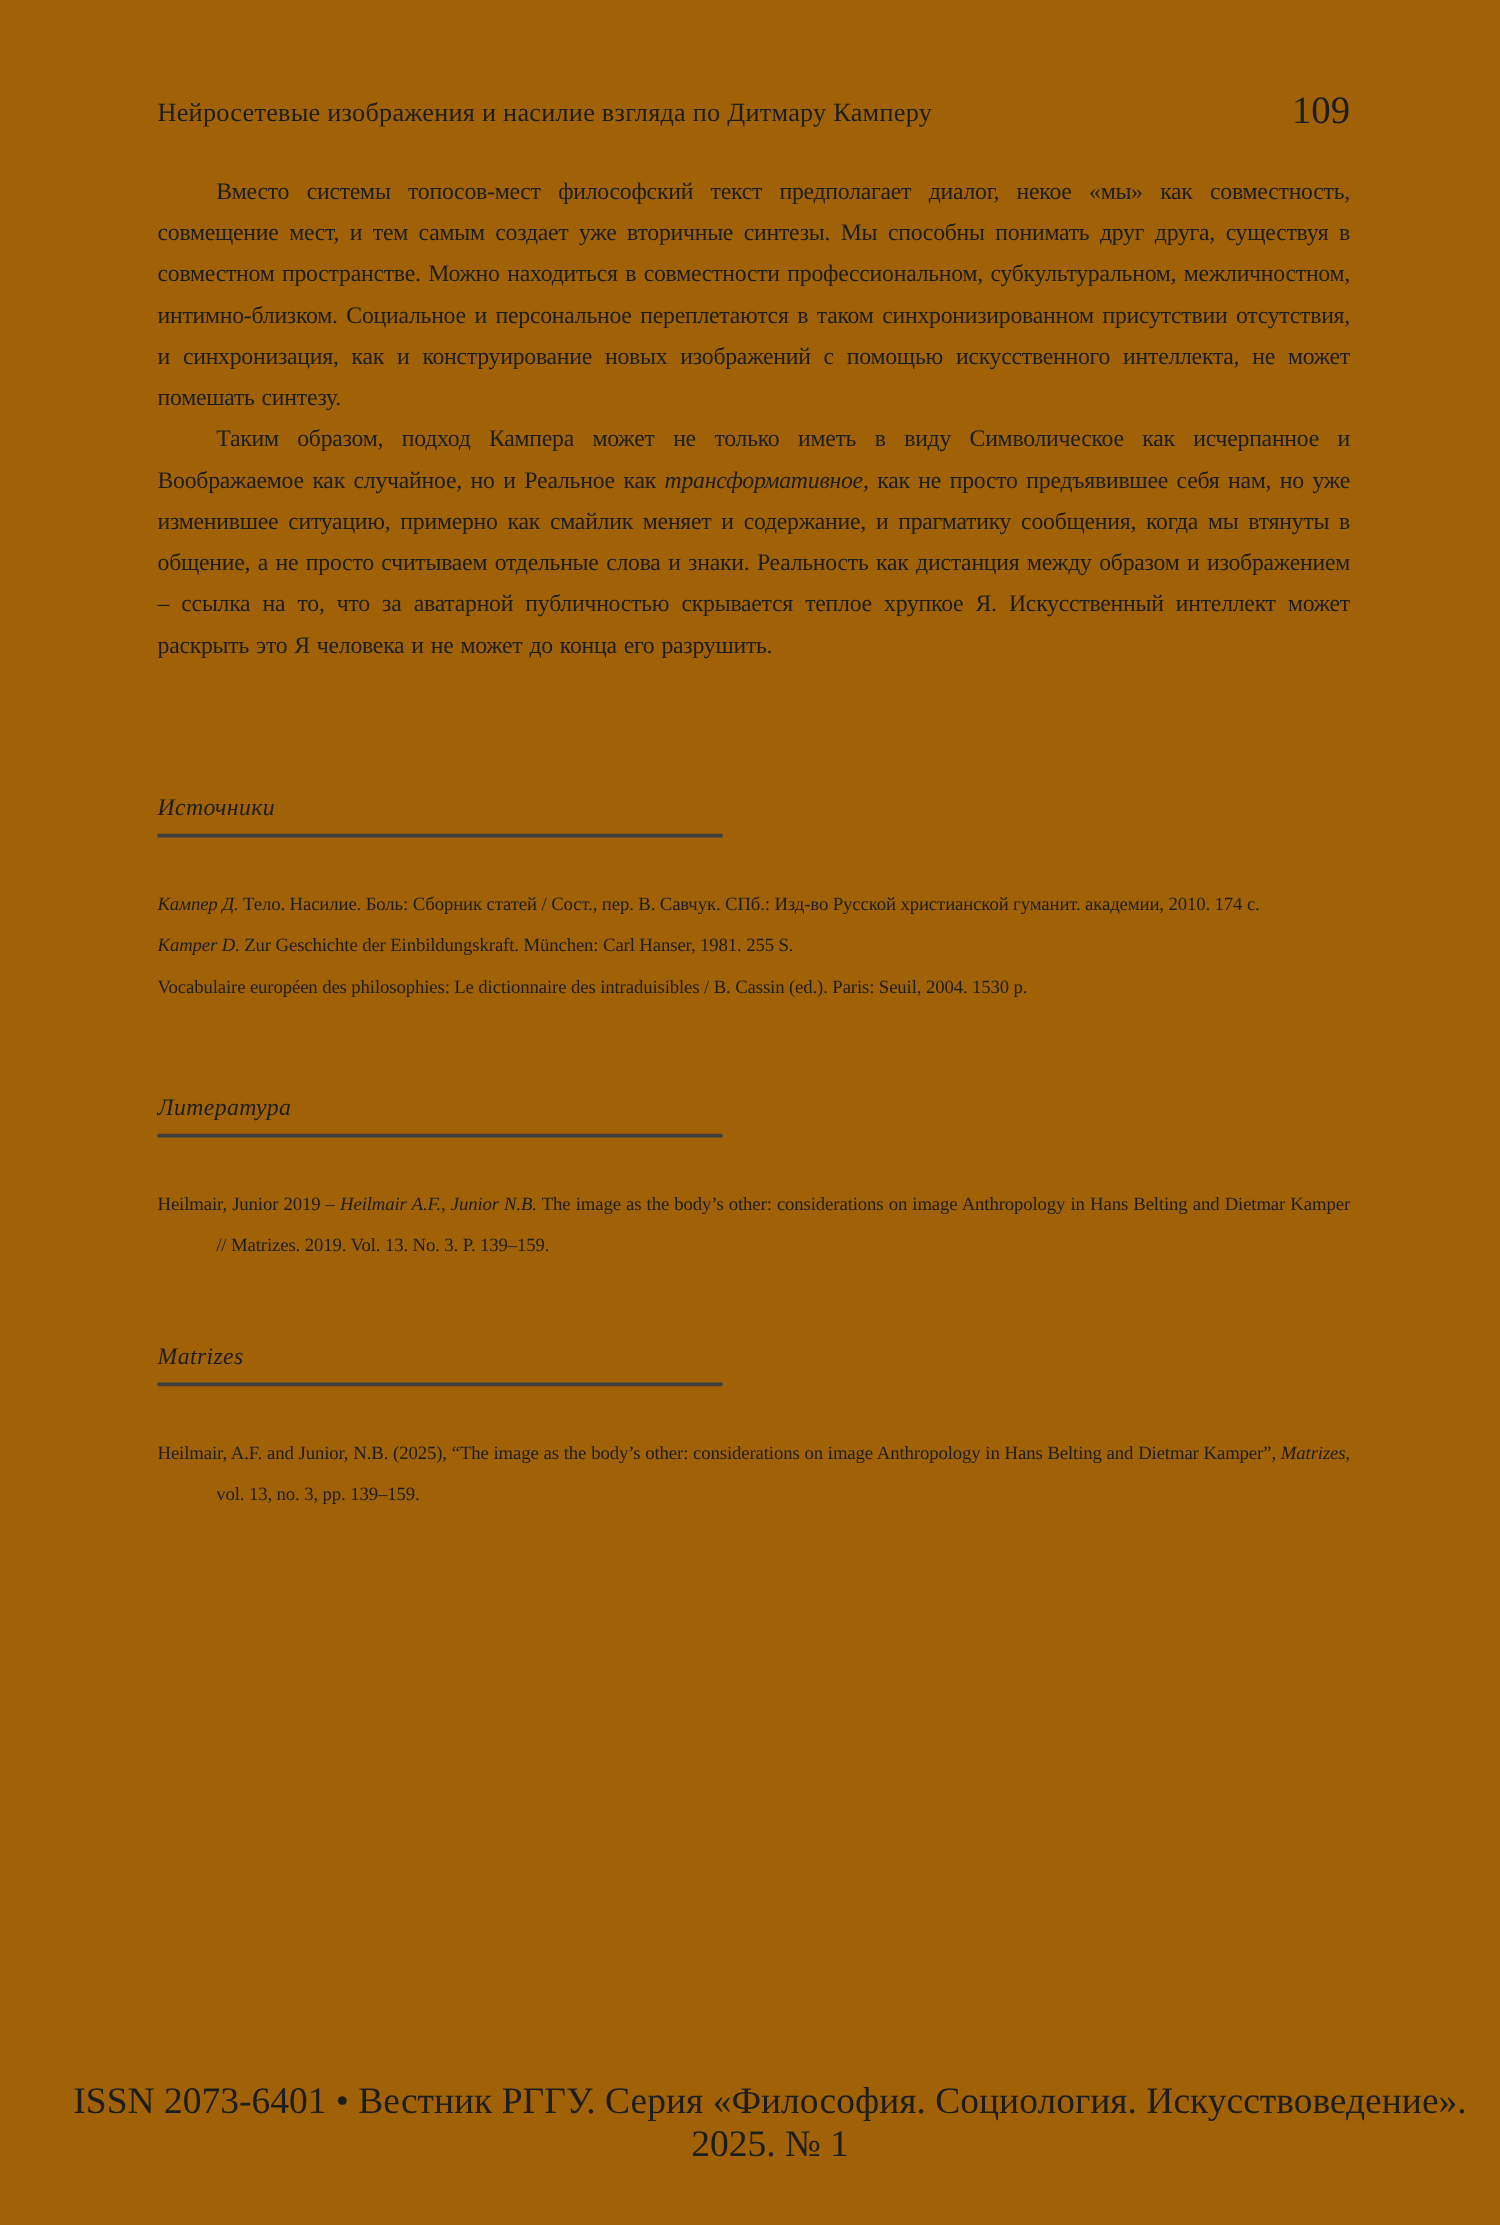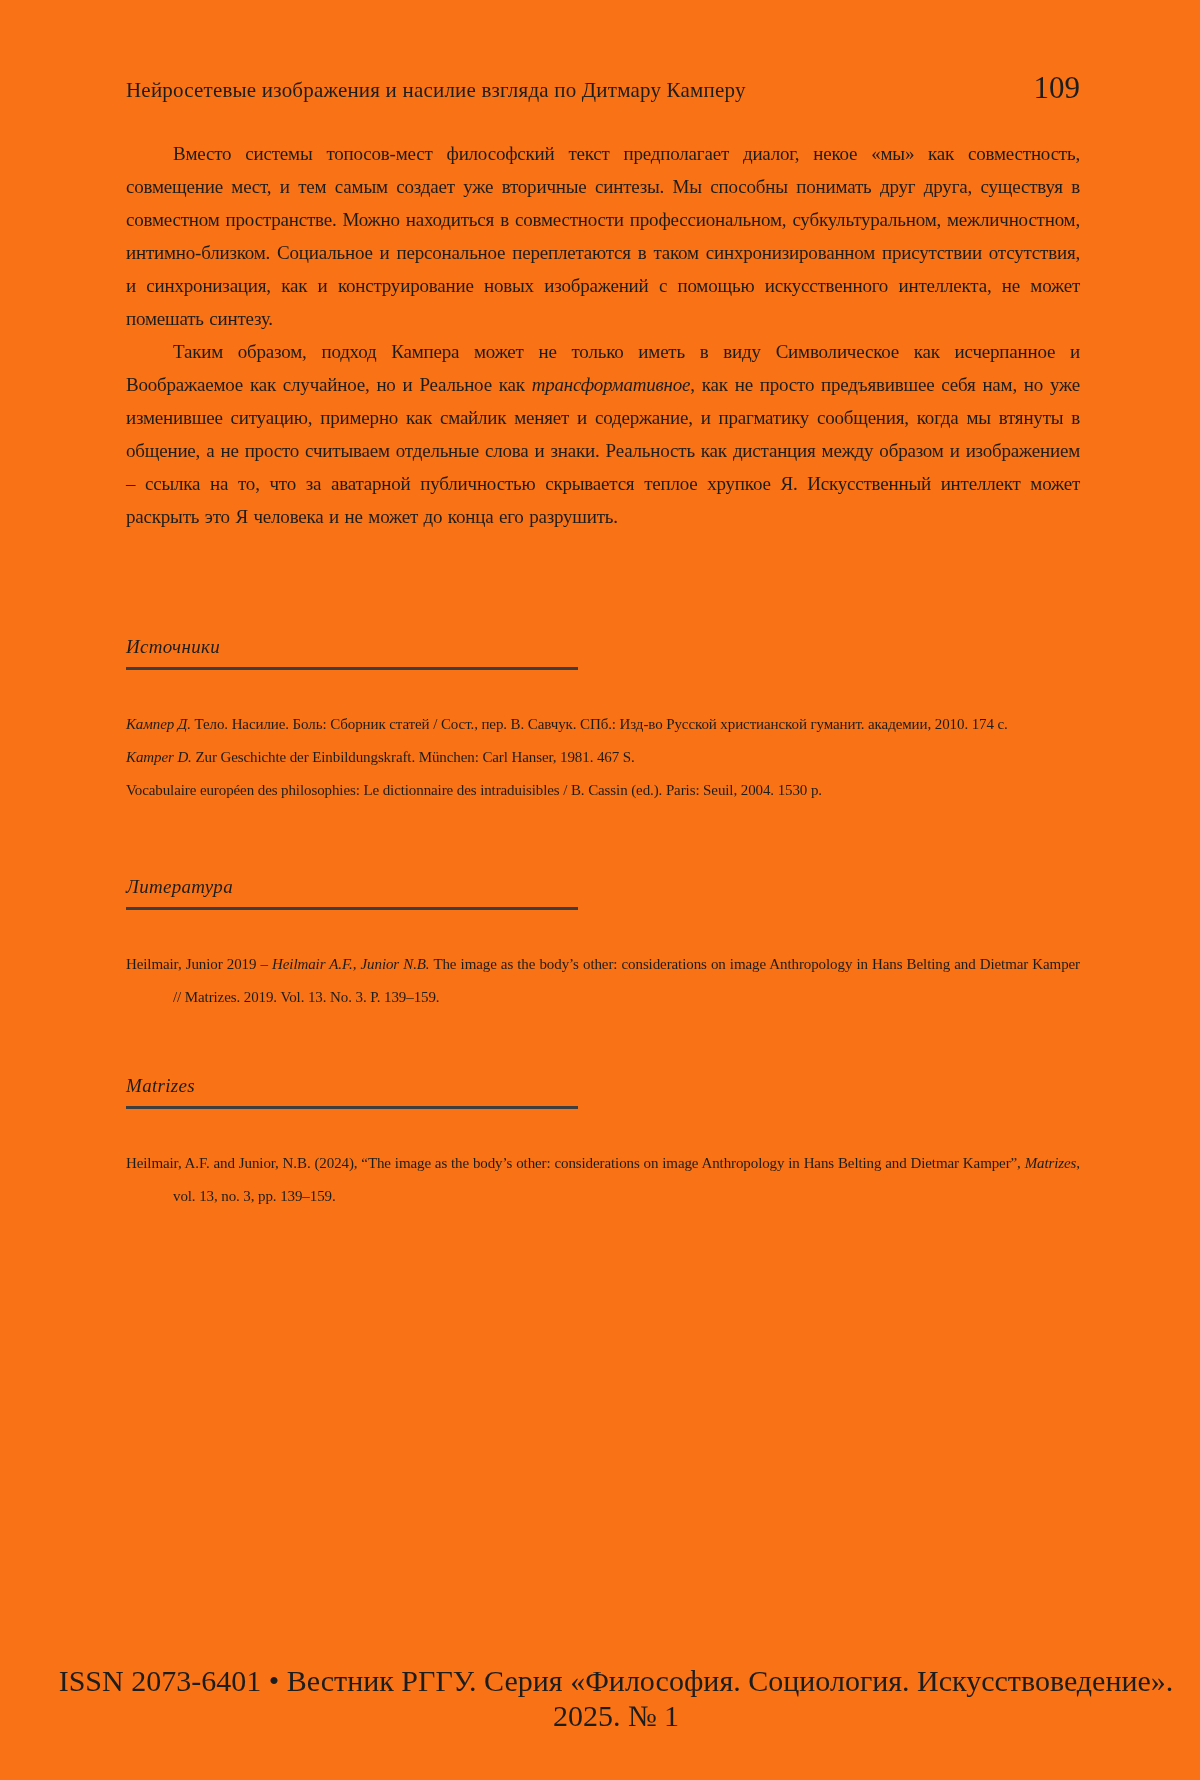--- a/index.html
+++ b/index.html
@@ -1,20 +1,20 @@
 <!DOCTYPE html>
 <html lang="ru"><head>
 <meta charset="utf-8">
 <style>
   html, body { margin: 0; padding: 0; background: #ffffff; }
   .page {
     width: 1200px;
     height: 1780px;
     position: relative;
-    background: #f97316;
+    background: #a16207;
     font-family: "Liberation Serif", "DejaVu Serif", serif;
     color: #1d1d1d;
     overflow: hidden;
   }
   .content { padding: 0 120px 0 126px; }
 
   .header-row {
     display: flex;
     justify-content: space-between;
     align-items: flex-end;
@@ -88,38 +88,38 @@
 
     <p class="body-para first"><span>Вместо системы топосов-мест философский текст предполагает диалог, некое «мы» как совместность, совмещение мест, и тем самым создает уже вторичные синтезы. Мы способны понимать друг друга, существуя в совместном пространстве. Можно находиться в совместности профессиональном, субкультуральном, межличностном, интимно-близком. Социальное и персональное переплетаются в таком синхронизированном присутствии отсутствия, и синхронизация, как и конструирование новых изображений с помощью искусственного интеллекта, не может помешать синтезу.</span></p>
 
     <p class="body-para"><span>Таким образом, подход Кампера может не только иметь в виду Символическое как исчерпанное и Воображаемое как случайное, но и Реальное как </span><span class="it">трансформативное</span><span>, как не просто предъявившее себя нам, но уже изменившее ситуацию, примерно как смайлик меняет и содержание, и прагматику сообщения, когда мы втянуты в общение, а не просто считываем отдельные слова и знаки. Реальность как дистанция между образом и изображением – ссылка на то, что за аватарной публичностью скрывается теплое хрупкое Я. Искусственный интеллект может раскрыть это Я человека и не может до конца его разрушить.</span></p>
 
     <div class="sec-sources">
       <h2 class="section-heading">Источники</h2>
       <div class="section-rule"></div>
       <div class="bib-list">
         <p class="bib-entry"><span class="it">Кампер Д.</span><span> Тело. Насилие. Боль: Сборник статей / Сост., пер. В. Савчук. СПб.: Изд-во Русской христианской гуманит. академии, 2010. 174 с.</span></p>
-        <p class="bib-entry"><span class="it">Kamper D.</span><span> Zur Geschichte der Einbildungskraft. München: Carl Hanser, 1981. 467 S.</span></p>
+        <p class="bib-entry"><span class="it">Kamper D.</span><span> Zur Geschichte der Einbildungskraft. München: Carl Hanser, 1981. 255 S.</span></p>
         <p class="bib-entry"><span>Vocabulaire européen des philosophies: Le dictionnaire des intraduisibles / B. Cassin (ed.). Paris: Seuil, 2004. 1530 p.</span></p>
       </div>
     </div>
 
     <div class="sec-literature">
       <h2 class="section-heading">Литература</h2>
       <div class="section-rule"></div>
       <div class="bib-list">
         <p class="bib-entry"><span>Heilmair, Junior 2019 – </span><span class="it">Heilmair A.F., Junior N.B.</span><span> The image as the body’s other: considerations on image Anthropology in Hans Belting and Dietmar Kamper // Matrizes. 2019. Vol. 13. No. 3. P. 139–159.</span></p>
       </div>
     </div>
 
     <div class="sec-reference">
       <h2 class="section-heading">Matrizes</h2>
       <div class="section-rule"></div>
       <div class="bib-list">
-        <p class="bib-entry"><span>Heilmair, A.F. and Junior, N.B. (2024), “The image as the body’s other: considerations on image Anthropology in Hans Belting and Dietmar Kamper”, </span><span class="it">Matrizes</span><span>, vol. 13, no. 3, pp. 139–159.</span></p>
+        <p class="bib-entry"><span>Heilmair, A.F. and Junior, N.B. (2025), “The image as the body’s other: considerations on image Anthropology in Hans Belting and Dietmar Kamper”, </span><span class="it">Matrizes</span><span>, vol. 13, no. 3, pp. 139–159.</span></p>
       </div>
     </div>
 
   </div>
 
   <div class="footer">
     <div>ISSN 2073-6401 • Вестник РГГУ. Серия «Философия. Социология. Искусствоведение».</div>
     <div>2025. № 1</div>
   </div>
 </div>

